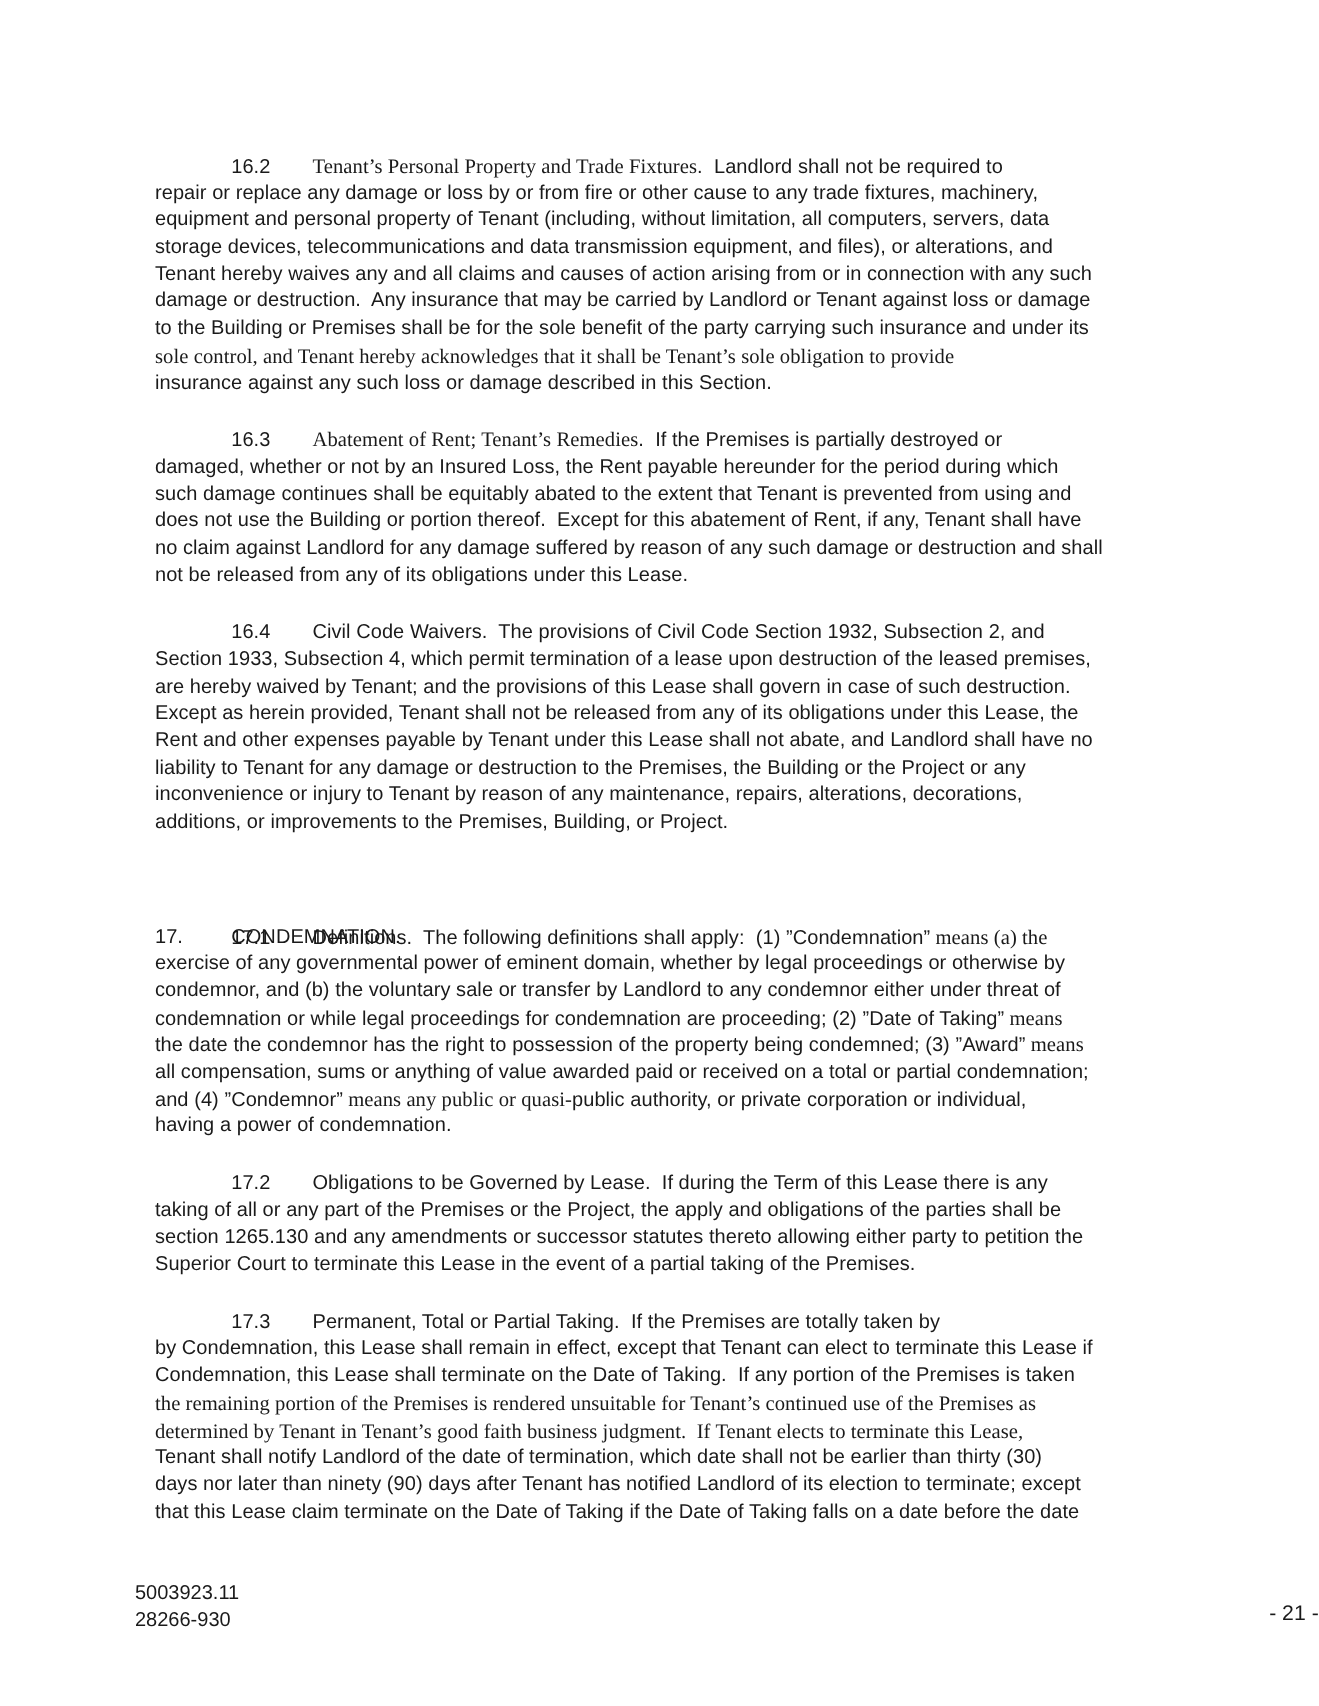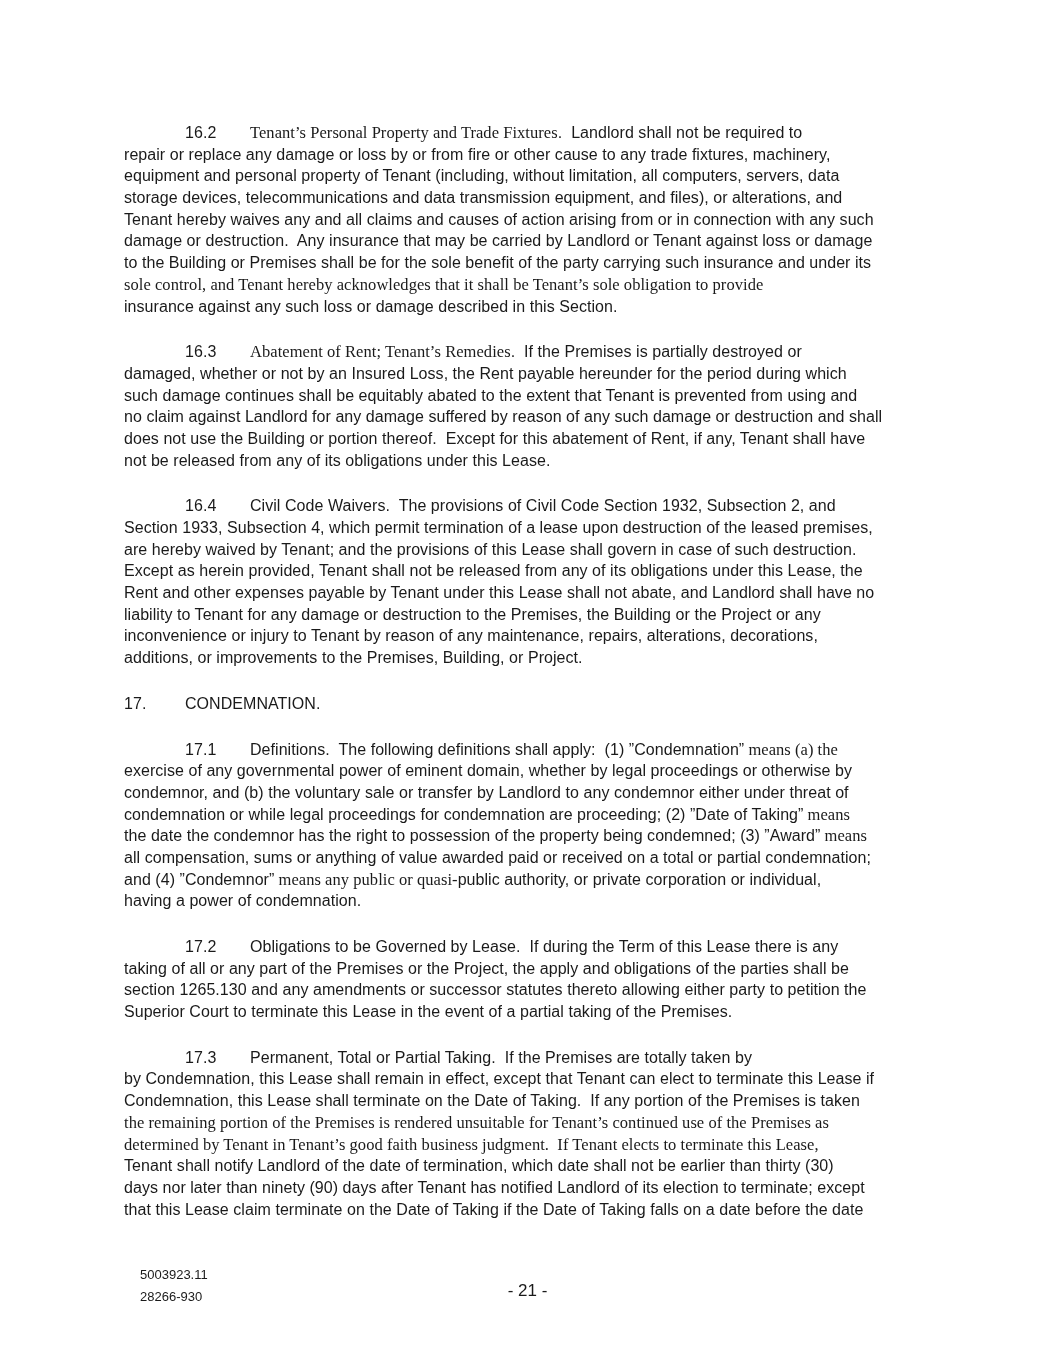--- a/index.html
+++ b/index.html
@@ -34,43 +34,44 @@
   .line.first {
     padding-left: 61px;
   }
   .num {
     display: inline-block;
     width: 65px;
   }
   .num0 {
     display: inline-block;
     width: 61px;
+    margin-top: 46px;
   }
   .bs {
     font-family: "Liberation Serif", serif;
     font-weight: normal;
     font-size: 16.5px;
   }
   .sf {
     font-family: "Liberation Serif", serif;
     font-size: 16.5px;
   }
   .footer-ids {
     position: absolute;
-    left: 140px;
+    left: 108px;
     top: 1264px;
-    font-size: 13px;
+    font-size: 16px;
     line-height: 22px;
   }
   .page-number {
     position: absolute;
     left: 0;
     width: 1055px;
     top: 1281px;
-    text-align: center;
+    text-align: right;
     font-size: 17px;
   }
 </style>
 </head>
 <body>
 
 <div class="doc-body">
     <div class="para">
       <div class="line first"><span class="num">16.2</span><span class="bs">Tenant’s Personal Property and Trade Fixtures</span><span>.  Landlord shall not be required to</span></div>
       <div class="line"><span>repair or replace any damage or loss by or from fire or other cause to any trade fixtures, machinery,</span></div>
@@ -79,22 +80,22 @@
       <div class="line"><span>Tenant hereby waives any and all claims and causes of action arising from or in connection with any such</span></div>
       <div class="line"><span>damage or destruction.  Any insurance that may be carried by Landlord or Tenant against loss or damage</span></div>
       <div class="line"><span>to the Building or Premises shall be for the sole benefit of the party carrying such insurance and under its</span></div>
       <div class="line"><span class="sf">sole control, and Tenant hereby acknowledges that it shall be Tenant’s sole obligation to provide</span></div>
       <div class="line"><span>insurance against any such loss or damage described in this Section.</span></div>
     </div>
     <div class="para">
       <div class="line first"><span class="num">16.3</span><span class="bs">Abatement of Rent; Tenant’s Remedies</span><span>.  If the Premises is partially destroyed or</span></div>
       <div class="line"><span>damaged, whether or not by an Insured Loss, the Rent payable hereunder for the period during which</span></div>
       <div class="line"><span>such damage continues shall be equitably abated to the extent that Tenant is prevented from using and</span></div>
+      <div class="line"><span>does not use the Building or portion thereof.  Except for this abatement of Rent, if any, Tenant shall have</span></div>
       <div class="line"><span>no claim against Landlord for any damage suffered by reason of any such damage or destruction and shall</span></div>
-      <div class="line"><span>does not use the Building or portion thereof.  Except for this abatement of Rent, if any, Tenant shall have</span></div>
       <div class="line"><span>not be released from any of its obligations under this Lease.</span></div>
     </div>
     <div class="para">
       <div class="line first"><span class="num">16.4</span><span>Civil Code Waivers.</span><span>  The provisions of Civil Code Section 1932, Subsection 2, and</span></div>
       <div class="line"><span>Section 1933, Subsection 4, which permit termination of a lease upon destruction of the leased premises,</span></div>
       <div class="line"><span>are hereby waived by Tenant; and the provisions of this Lease shall govern in case of such destruction.</span></div>
       <div class="line"><span>Except as herein provided, Tenant shall not be released from any of its obligations under this Lease, the</span></div>
       <div class="line"><span>Rent and other expenses payable by Tenant under this Lease shall not abate, and Landlord shall have no</span></div>
       <div class="line"><span>liability to Tenant for any damage or destruction to the Premises, the Building or the Project or any</span></div>
       <div class="line"><span>inconvenience or injury to Tenant by reason of any maintenance, repairs, alterations, decorations,</span></div>

